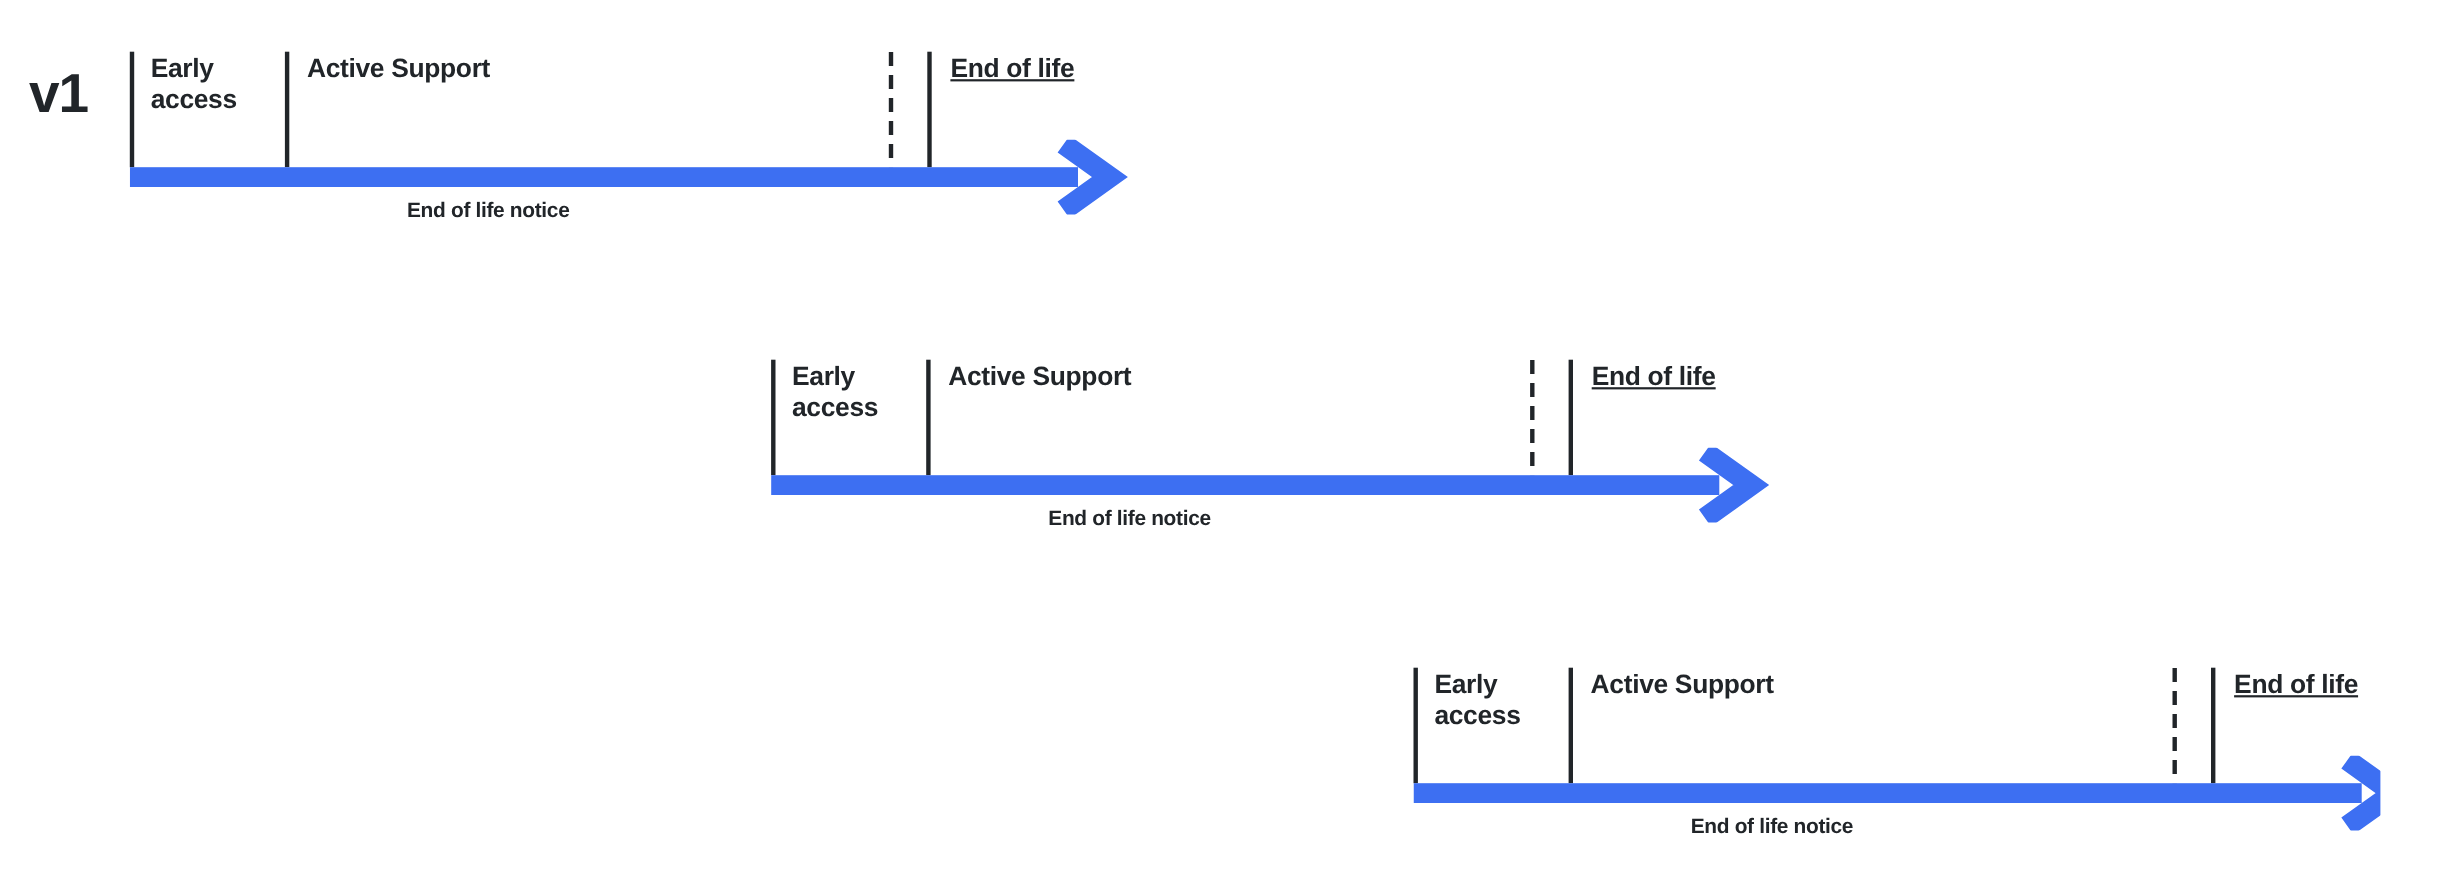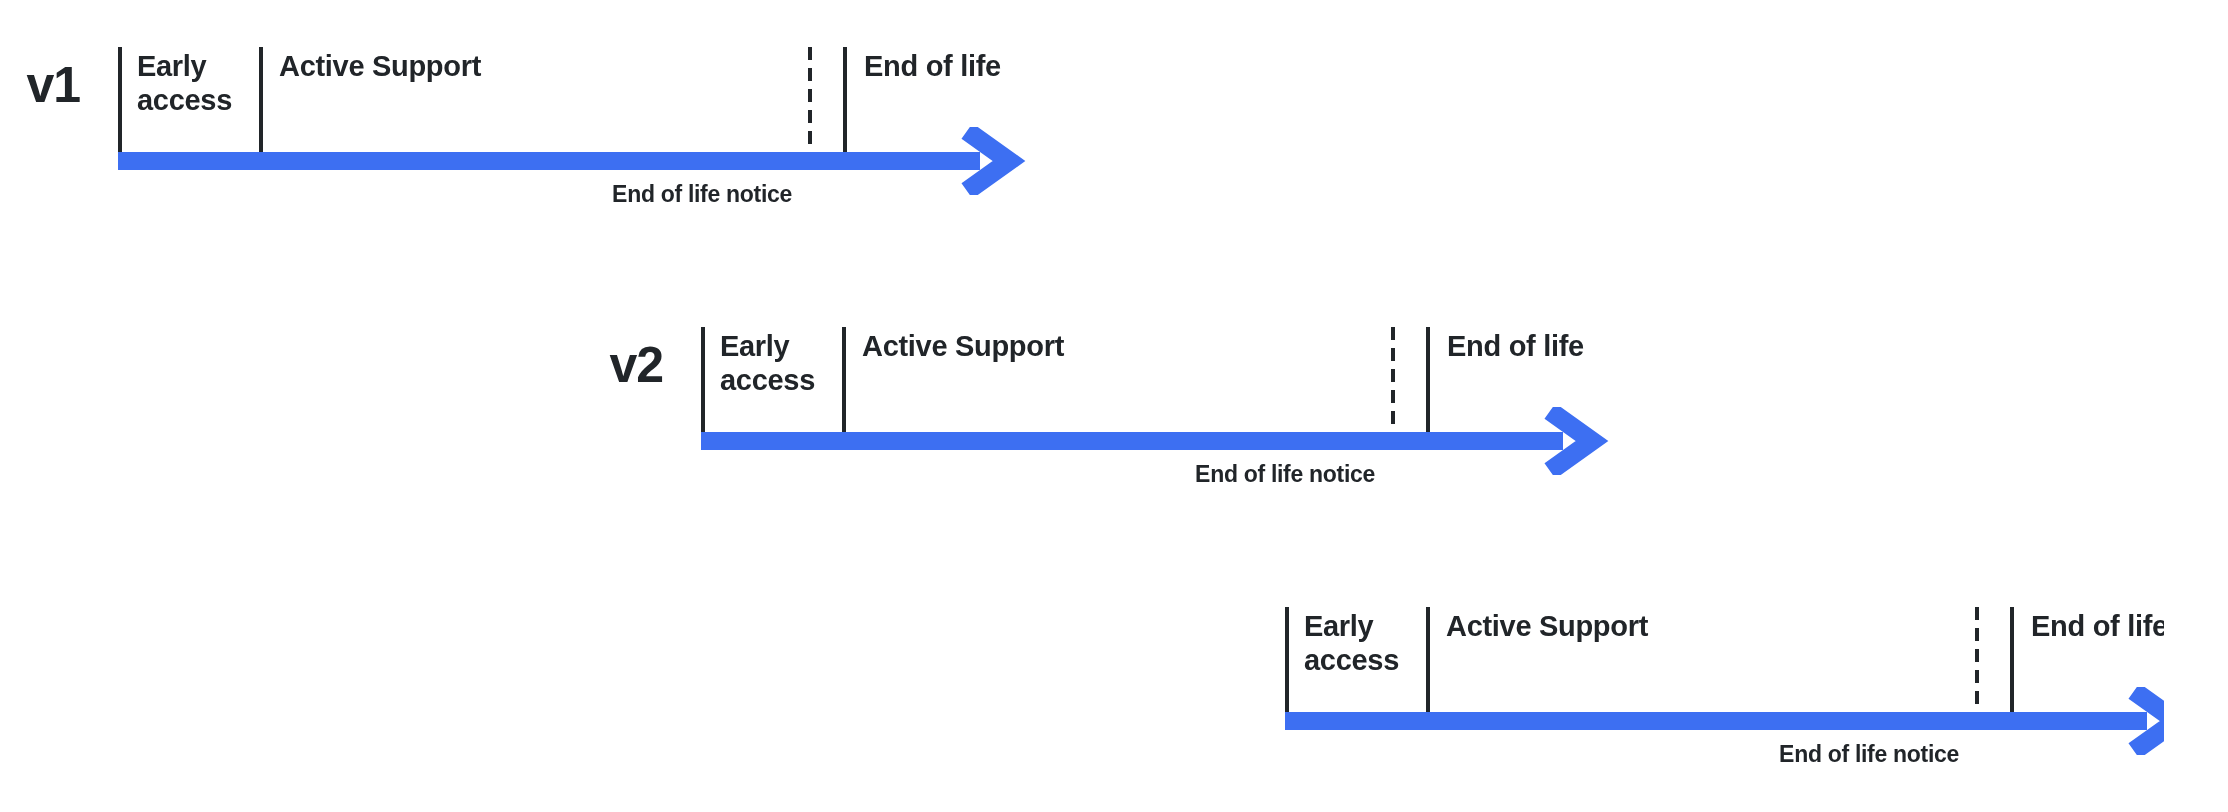--- a/index.html
+++ b/index.html
@@ -43,46 +43,46 @@
   .tick.dashed {
     left: 690px;
     background: repeating-linear-gradient(
       to bottom,
       var(--ink, #212529) 0 13px,
       transparent 13px 21px
     );
   }
   .phase-label {
     position: absolute; top: 2px;
-    font-size: 29px; font-weight: 700;
+    font-size: 24px; font-weight: 700;
     line-height: 1.18; letter-spacing: -0.3px;
     color: var(--ink, #212529);
   }
   .early  { left: 19px; width: 116px; }
   .active { left: 161px; white-space: nowrap; text-align: right; }
-  .eol    { left: 746px; white-space: nowrap; }
+  .eol    { left: 746px; white-space: nowrap; text-decoration: underline; }
 
   .arrow {
     position: absolute; left: 0; top: 80px;
     width: 915px; height: 68px;
     display: block;
   }
   .arrow rect { fill: var(--arrow-blue, #3D6FF2); }
   .arrow path {
     fill: none;
     stroke: var(--arrow-blue, #3D6FF2);
     stroke-width: 19;
     stroke-linejoin: miter;
     stroke-linecap: butt;
   }
   .notice-label {
     position: absolute; top: 134px;
-    left: 224px; width: 450px;
-    text-align: right;
-    font-size: 23px; font-weight: 700;
+    left: 252px; width: 450px;
+    text-align: left;
+    font-size: 19px; font-weight: 700;
     letter-spacing: -0.3px;
     color: var(--ink, #212529);
   }
 </style>
 </head>
 <body style="background: rgb(255, 255, 255);">
 
 <div class="stage">
 
   <div class="timeline t1">
@@ -95,21 +95,20 @@
     <div class="tick tick-eol"></div>
     <div class="phase-label eol">End of life</div>
     <svg class="arrow" viewBox="0 0 915 68" xmlns="http://www.w3.org/2000/svg" aria-hidden="true">
       <rect x="0" y="25" width="862" height="18"></rect>
       <path d="M849 4 L891 34 L849 64"></path>
     </svg>
     <div class="notice-label">End of life notice</div>
   </div>
 
   <div class="timeline t2">
-    <div class="vlabel">v2</div>
     <div class="tick tick-start"></div>
     <div class="phase-label early">Early access</div>
     <div class="tick tick-active"></div>
     <div class="phase-label active">Active Support</div>
     <div class="tick dashed"></div>
     <div class="tick tick-eol"></div>
     <div class="phase-label eol">End of life</div>
     <svg class="arrow" viewBox="0 0 915 68" xmlns="http://www.w3.org/2000/svg" aria-hidden="true">
       <rect x="0" y="25" width="862" height="18"></rect>
       <path d="M849 4 L891 34 L849 64"></path>

